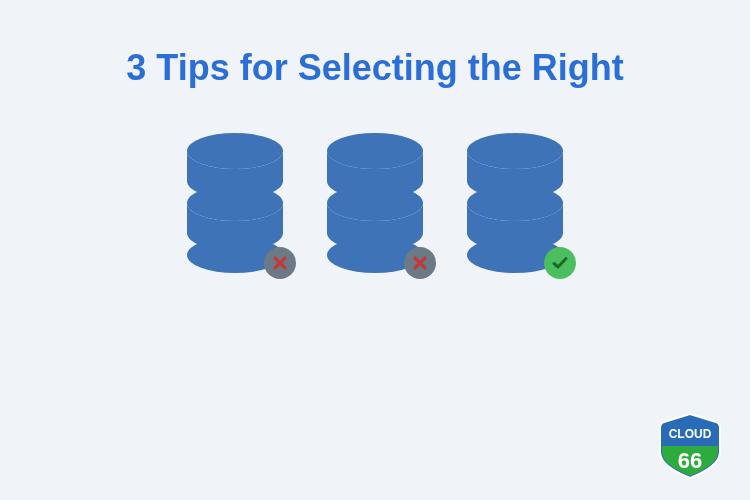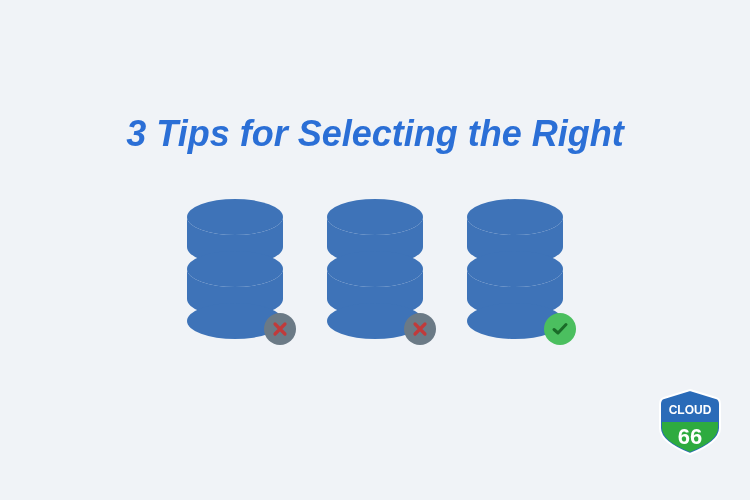--- a/index.html
+++ b/index.html
@@ -14,22 +14,21 @@
       font-family: -apple-system, BlinkMacSystemFont, "Segoe UI", Helvetica, Arial, sans-serif;
       position: relative;
       overflow: hidden;
     }
     .title {
       text-align: center;
       color: #2b6fd6;
       font-size: 36px;
       font-weight: 700;
       line-height: 1.35;
-      padding: 110px 60px 0 60px;
-      font-style: italic;
+      padding: 44px 60px 0 60px;
     }
     .db-row {
       display: flex;
       justify-content: center;
       gap: 30px;
       margin-top: 40px;
     }
     .db-wrapper {
       position: relative;
       width: 110px;
@@ -60,21 +59,21 @@
     .badge-check {
       background: #4bbf5f;
     }
     .badge-check svg {
       width: 18px;
       height: 18px;
     }
     .logo {
       position: absolute;
       right: 28px;
-      bottom: 44px;
+      bottom: 20px;
       width: 64px;
       height: 68px;
     }
   </style>
 </head>
 <body>
 
 <h1 class="title">
   <span>3 Tips for Selecting the Right</span><br>
 </h1>

